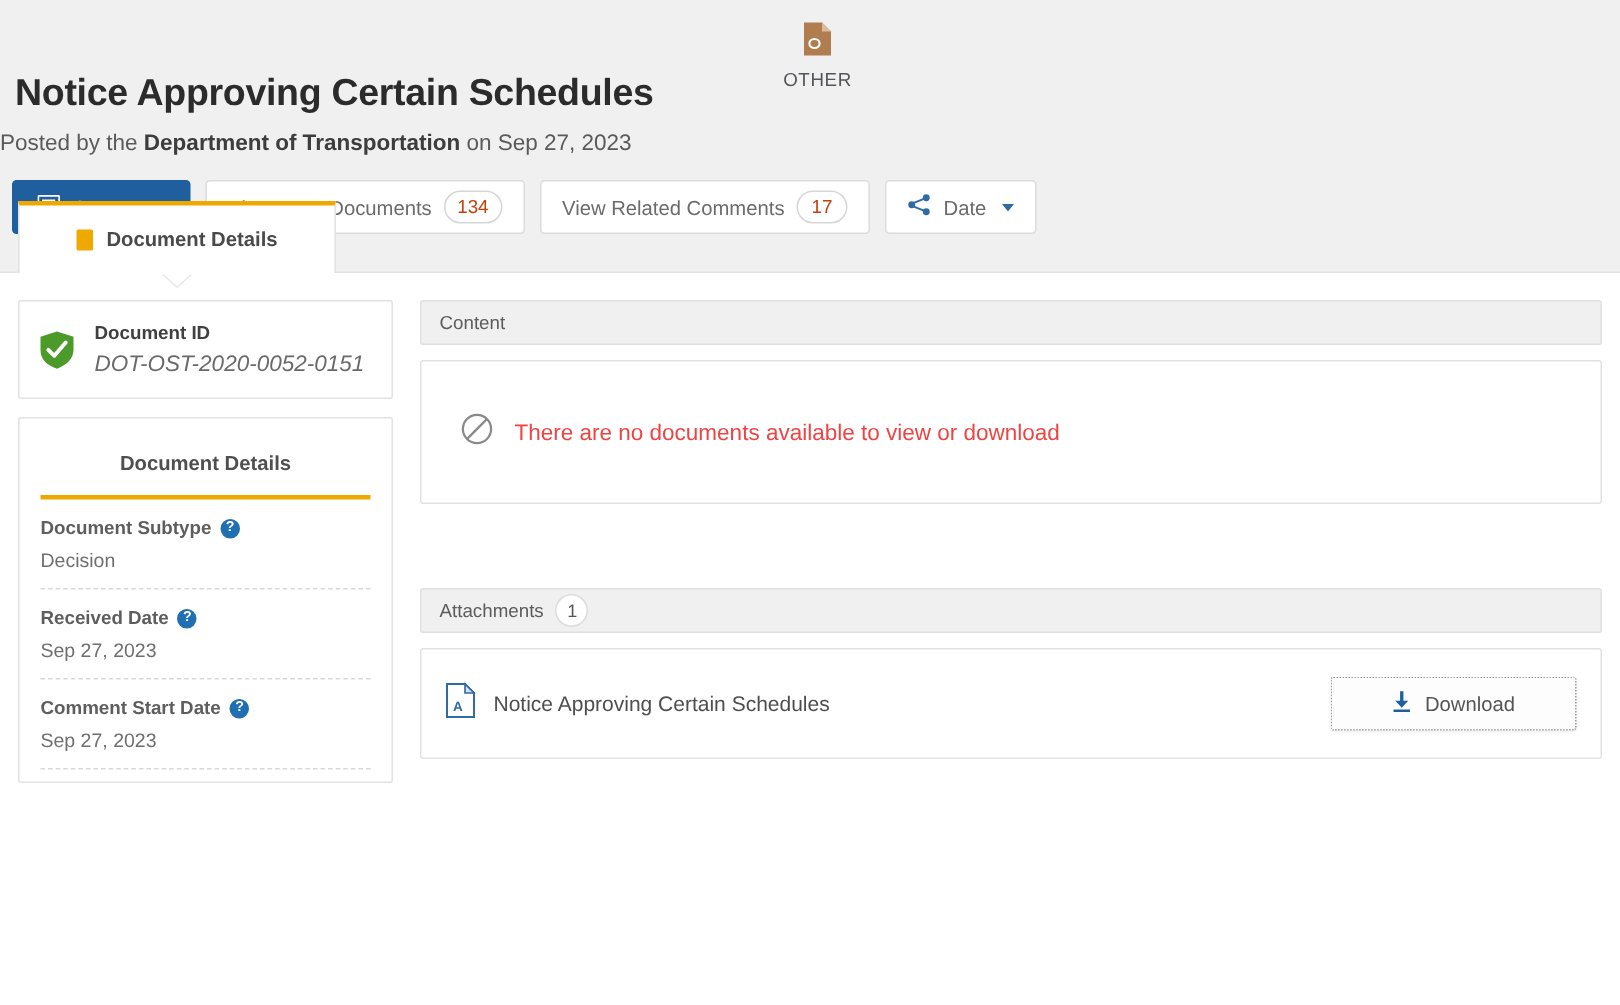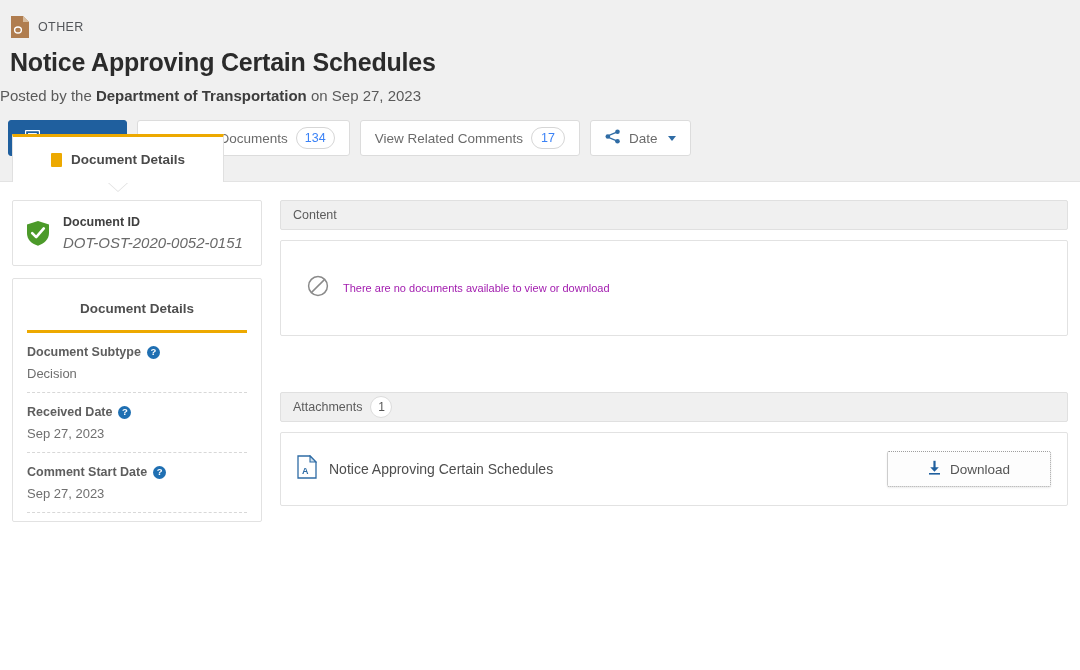--- a/index.html
+++ b/index.html
@@ -13,21 +13,21 @@
   
   .header {
     background: #f0f0f0;
     padding: 14px 0 0 0;
     height: 182px;
     position: relative;
     border-bottom: 1px solid #e3e3e3;
   }
   .doctype-row {
     display: flex; align-items: center;
-    gap: 8px; padding-left: 10px; height: 26px;
+    gap: 8px; padding-left: 10px; height: 26px; flex-direction: column;
   }
   .doctype-icon {
     width: 20px; height: 24px; position: relative;
     display: inline-block;
   }
   .doctype-icon svg { display: block; }
   .doctype-label {
     font-size: 12.5px; color: #53565a; letter-spacing: .4px;
   }
   .page-title {
@@ -58,21 +58,21 @@
     white-space: nowrap;
   }
   .btn.primary {
     background: #1f5f9e; border-color: #1f5f9e; color: #fff;
     font-weight: bold; padding: 0 16px;
   }
   .count-pill {
     display: inline-flex; align-items: center; justify-content: center;
     min-width: 34px; height: 22px; padding: 0 8px;
     border: 1px solid #d6d6d6; border-radius: 11px;
-    background: #fff; font-size: 12.5px; color: #3b82f6;
+    background: #fff; font-size: 12.5px; color: #c2410c;
   }
   .btn .caret {
     width: 0; height: 0; margin-left: 2px;
     border-left: 4.5px solid transparent;
     border-right: 4.5px solid transparent;
     border-top: 5px solid #2f6ca5;
   }
 
   
   .tabstrip {
@@ -168,21 +168,21 @@
   }
   .panel-box {
     border: 1px solid #e2e2e2; border-radius: 2px;
     background: #fff; margin-top: 10px;
   }
   .empty-state {
     display: flex; align-items: center; gap: 14px;
     padding: 36px 0 36px 26px;
     height: 94px;
   }
-  .empty-text { font-size: 11px; color: #a21caf; }
+  .empty-text { font-size: 15px; color: #ef4444; }
 
   .attach-row {
     display: flex; align-items: center;
     padding: 18px 16px; height: 72px;
   }
   .attach-name { font-size: 14px; color: #4e4e4e; margin-left: 12px; }
   .spacer { flex: 1 1 auto; }
   .download-btn {
     display: inline-flex; align-items: center; justify-content: center;
     gap: 9px;

